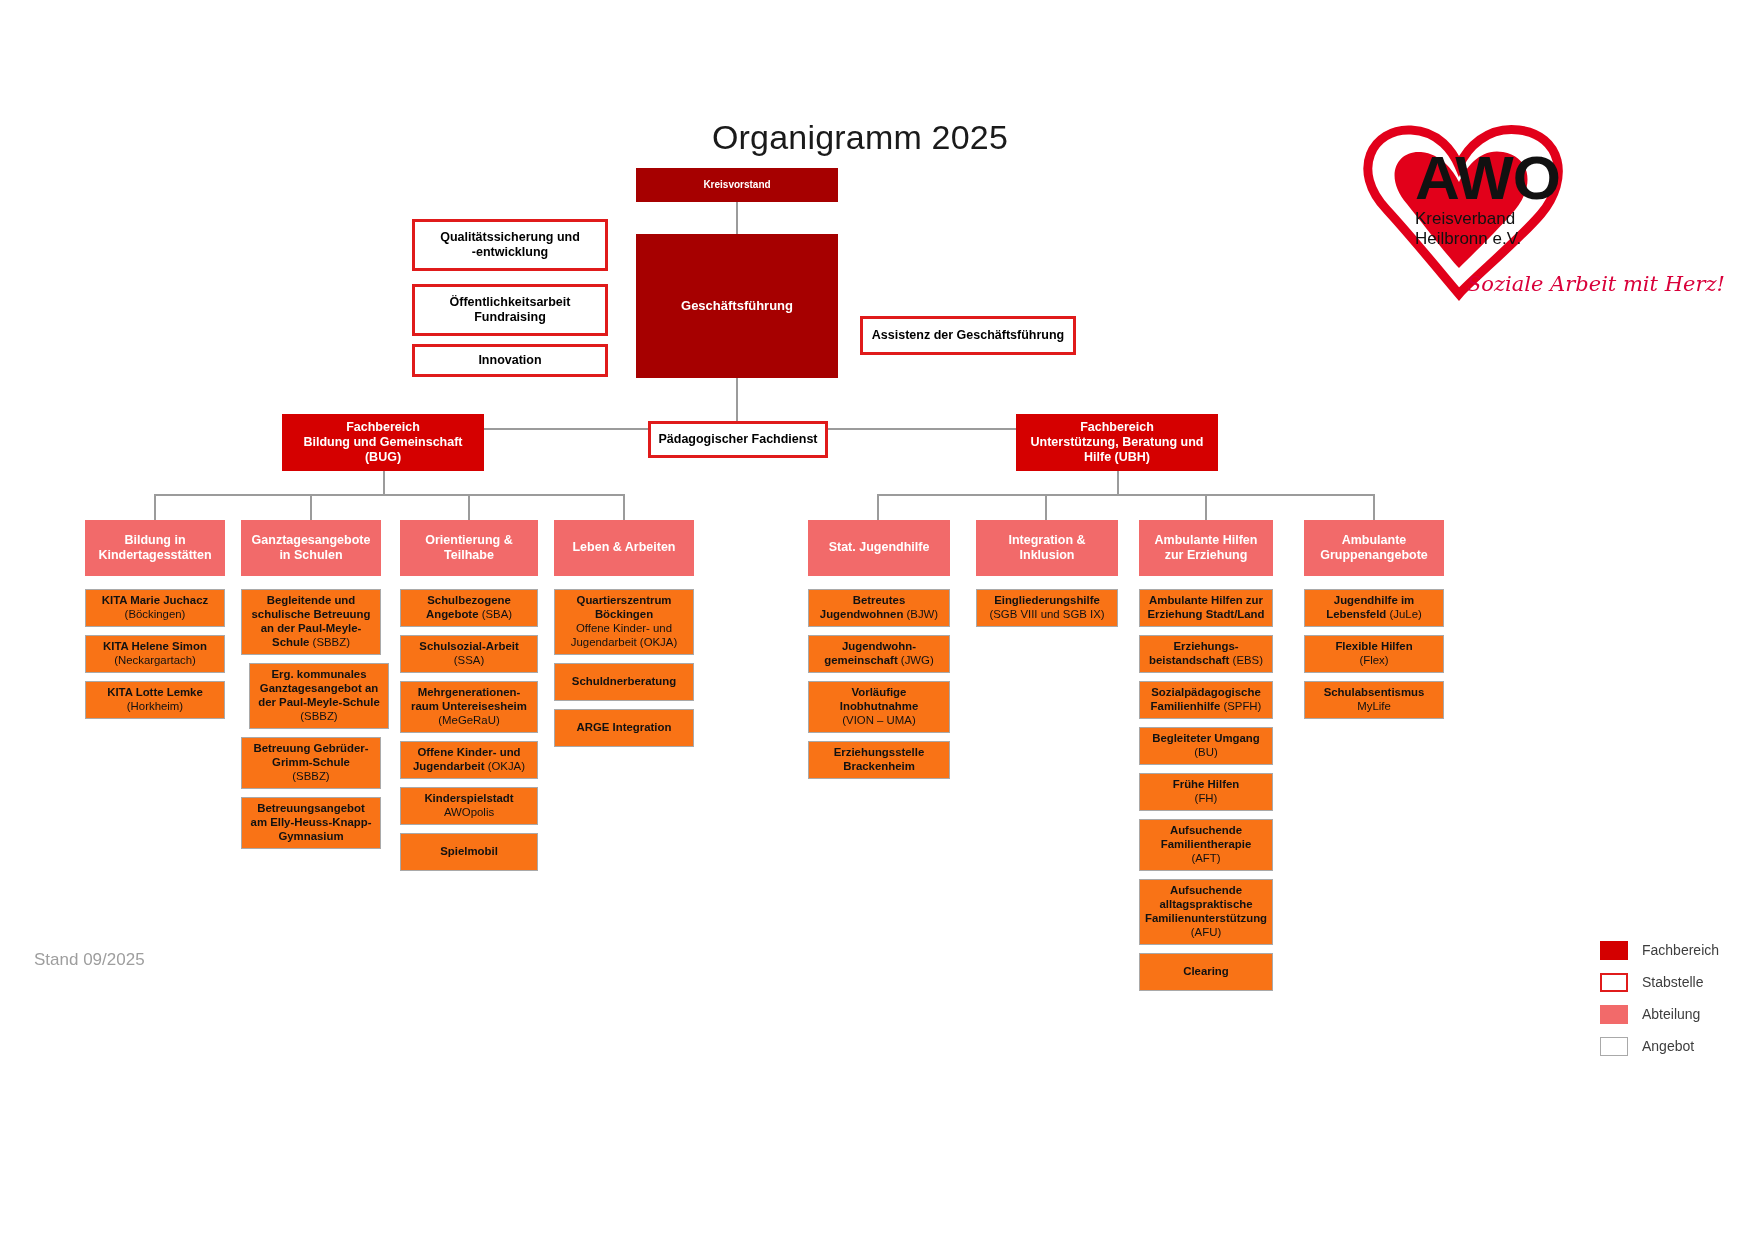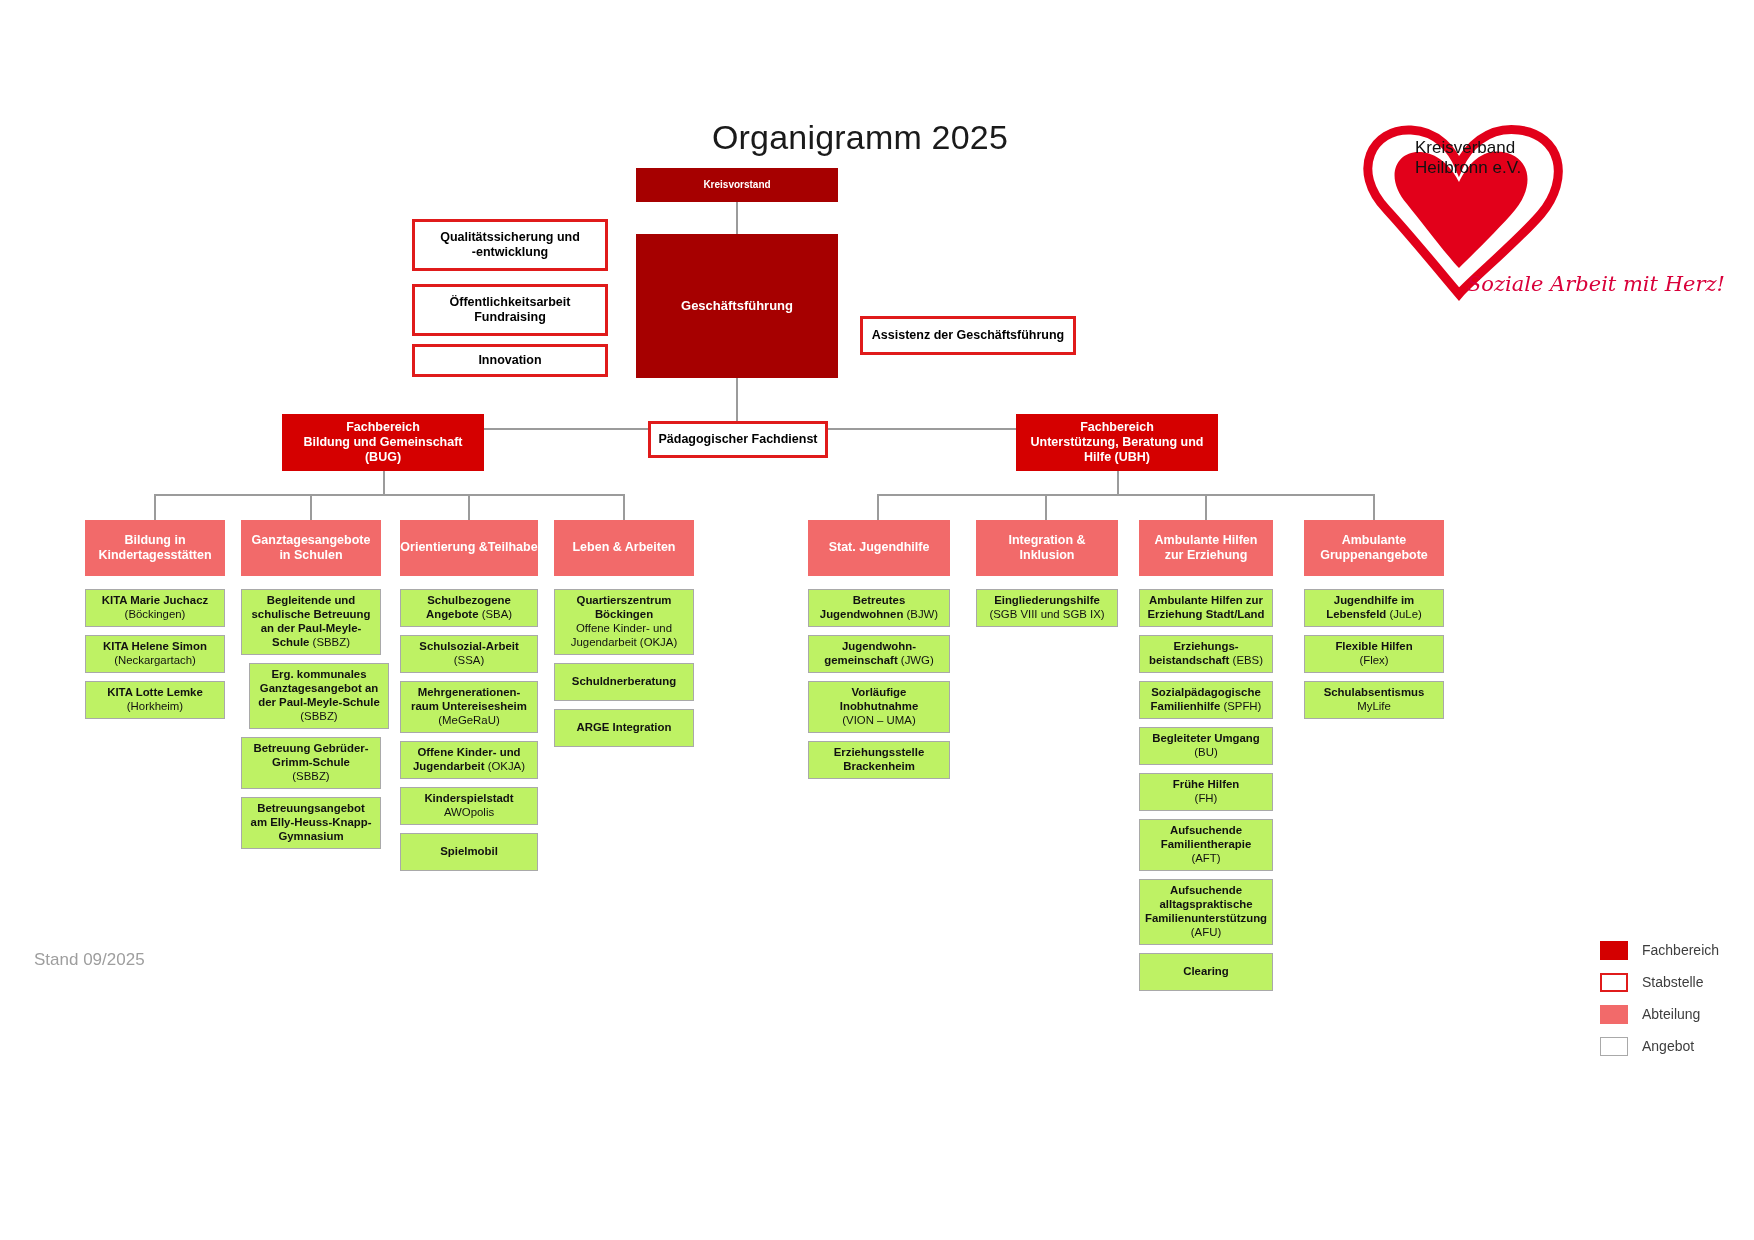--- a/index.html
+++ b/index.html
@@ -22,21 +22,21 @@
   .box{
     display:flex;align-items:center;justify-content:center;
     text-align:center;box-sizing:border-box;
     line-height:1.22;
   }
   .fachbereich-dark{background:#a60000;color:#fff;font-weight:bold;font-size:10px;}
   .fachbereich{background:#d50000;color:#fff;font-weight:bold;font-size:12.5px;}
   .stabstelle{background:#ffffff;color:#000;border:3px solid #e01b1b;font-weight:bold;font-size:12.5px;}
   .abteilung{background:#f26a6a;color:#fff;font-weight:bold;font-size:13px;}
   .abteilung-rot{background:#f26a6a;color:#fff;font-weight:bold;font-size:12.5px;}
-  .angebot{background:#bef264;color:#111;border:1.3px solid #a9a9a9;font-weight:bold;font-size:11.4px;padding:4px 6px;}
+  .angebot{background:#f97316;color:#111;border:1.3px solid #a9a9a9;font-weight:bold;font-size:11.4px;padding:4px 6px;}
   .angebot .sub{font-weight:normal;}
 
   
   .ln{position:absolute;background:#9b9b9b;}
   .lnv{width:2.4px;}
   .lnh{height:2.4px;}
 
   
   #legend{left:1600px;top:940px;width:150px;}
   .legend-row{display:flex;align-items:center;margin-bottom:12px;height:20px;}
@@ -64,20 +64,21 @@
 <div class="canvas">
 
   <div class="abs" id="page-title">Organigramm 2025</div>
 
   <div class="abs" id="logo">
     <svg width="370" height="190" viewBox="0 0 370 190">
       <path d="M32,92 C-6,52 18,10 56,12 C84,13 98,34 104,48 C112,30 132,8 164,12 C206,17 216,60 186,96 C164,122 116,162 104,176 C92,162 56,118 32,92 Z" fill="none" stroke="#e2001a" stroke-width="9"></path>
       <path d="M52,86 C28,58 42,32 66,34 C86,36 98,52 104,64 C112,48 126,30 148,34 C176,39 180,68 160,92 C144,111 114,140 104,150 C94,140 68,106 52,86 Z" fill="#e2001a" stroke="none"></path>
     </svg>
     <div class="abs" style="left:60px;top:24px;width:300px;">
+      <div style="font-size:62px;font-weight:bold;letter-spacing:-1px;color:#111;font-family:'Liberation Sans',sans-serif;">AWO</div>
       <div style="font-size:17px;color:#111;margin-top:-4px;">Kreisverband</div>
       <div style="font-size:17px;color:#111;">Heilbronn e.V.</div>
     </div>
   </div>
   <div class="abs" id="logo-tagline">Soziale Arbeit mit Herz!</div>
 
   <div class="abs ln lnv" style="left:736px;top:202px;height:32px;"></div>
 
   <div class="abs ln lnv" style="left:736px;top:378px;height:51px;"></div>
 
@@ -153,21 +154,21 @@
       </div>
       <div class="abs box angebot" style="left: 241px; top: 663px; width: 140px; flex-direction: column; height: 66px; margin-left: 8px;">
         <div><span>Erg. kommunales Ganztagesangebot an der Paul-Meyle-Schule</span><br><span class="sub">(SBBZ)</span></div>
       </div>
       <div class="abs box angebot" style="left: 241px; top: 737px; width: 140px; flex-direction: column; height: 52px;">
         <div><span>Betreuung Gebrüder-Grimm-Schule</span><br><span class="sub">(SBBZ)</span></div>
       </div>
       <div class="abs box angebot" style="left: 241px; top: 797px; width: 140px; flex-direction: column; height: 52px;">
         <div><span>Betreuungsangebot am Elly-Heuss-Knapp-Gymnasium</span></div>
       </div>
-      <div class="abs box abteilung-rot" style="left: 400px; top: 520px; width: 138px; height: 56px; flex-direction: row;">
+      <div class="abs box abteilung-rot" style="left: 400px; top: 520px; width: 138px; height: 56px; flex-direction: column;">
         <span>Orientierung &amp;</span>
         <span>Teilhabe</span>
       </div>
       <div class="abs box angebot" style="left: 400px; top: 589px; width: 138px; flex-direction: column; height: 38px;">
         <div><span>Schulbezogene Angebote</span><span class="sub"> (SBA)</span></div>
       </div>
       <div class="abs box angebot" style="left: 400px; top: 635px; width: 138px; flex-direction: column; height: 38px;">
         <div><span>Schulsozial-Arbeit</span><span class="sub"> (SSA)</span></div>
       </div>
       <div class="abs box angebot" style="left: 400px; top: 681px; width: 138px; flex-direction: column; height: 52px;">

